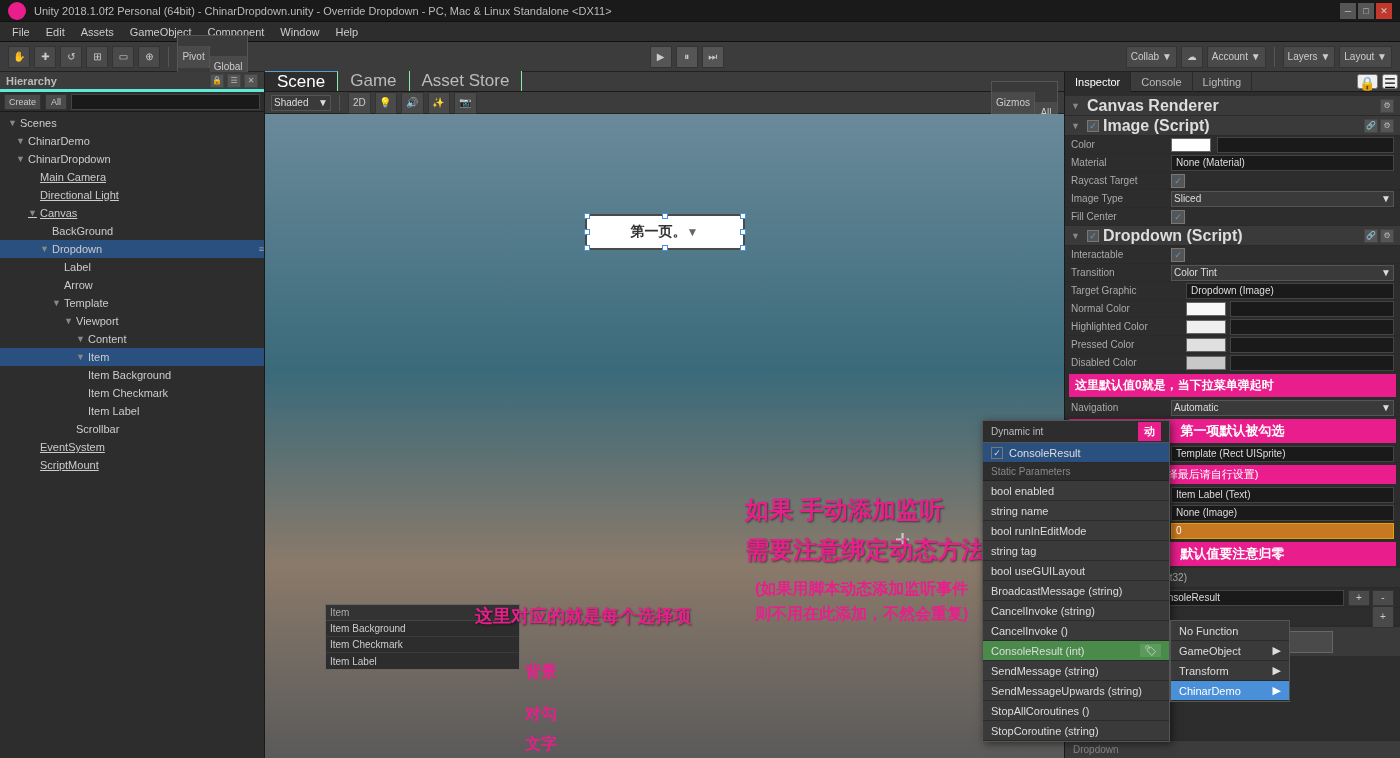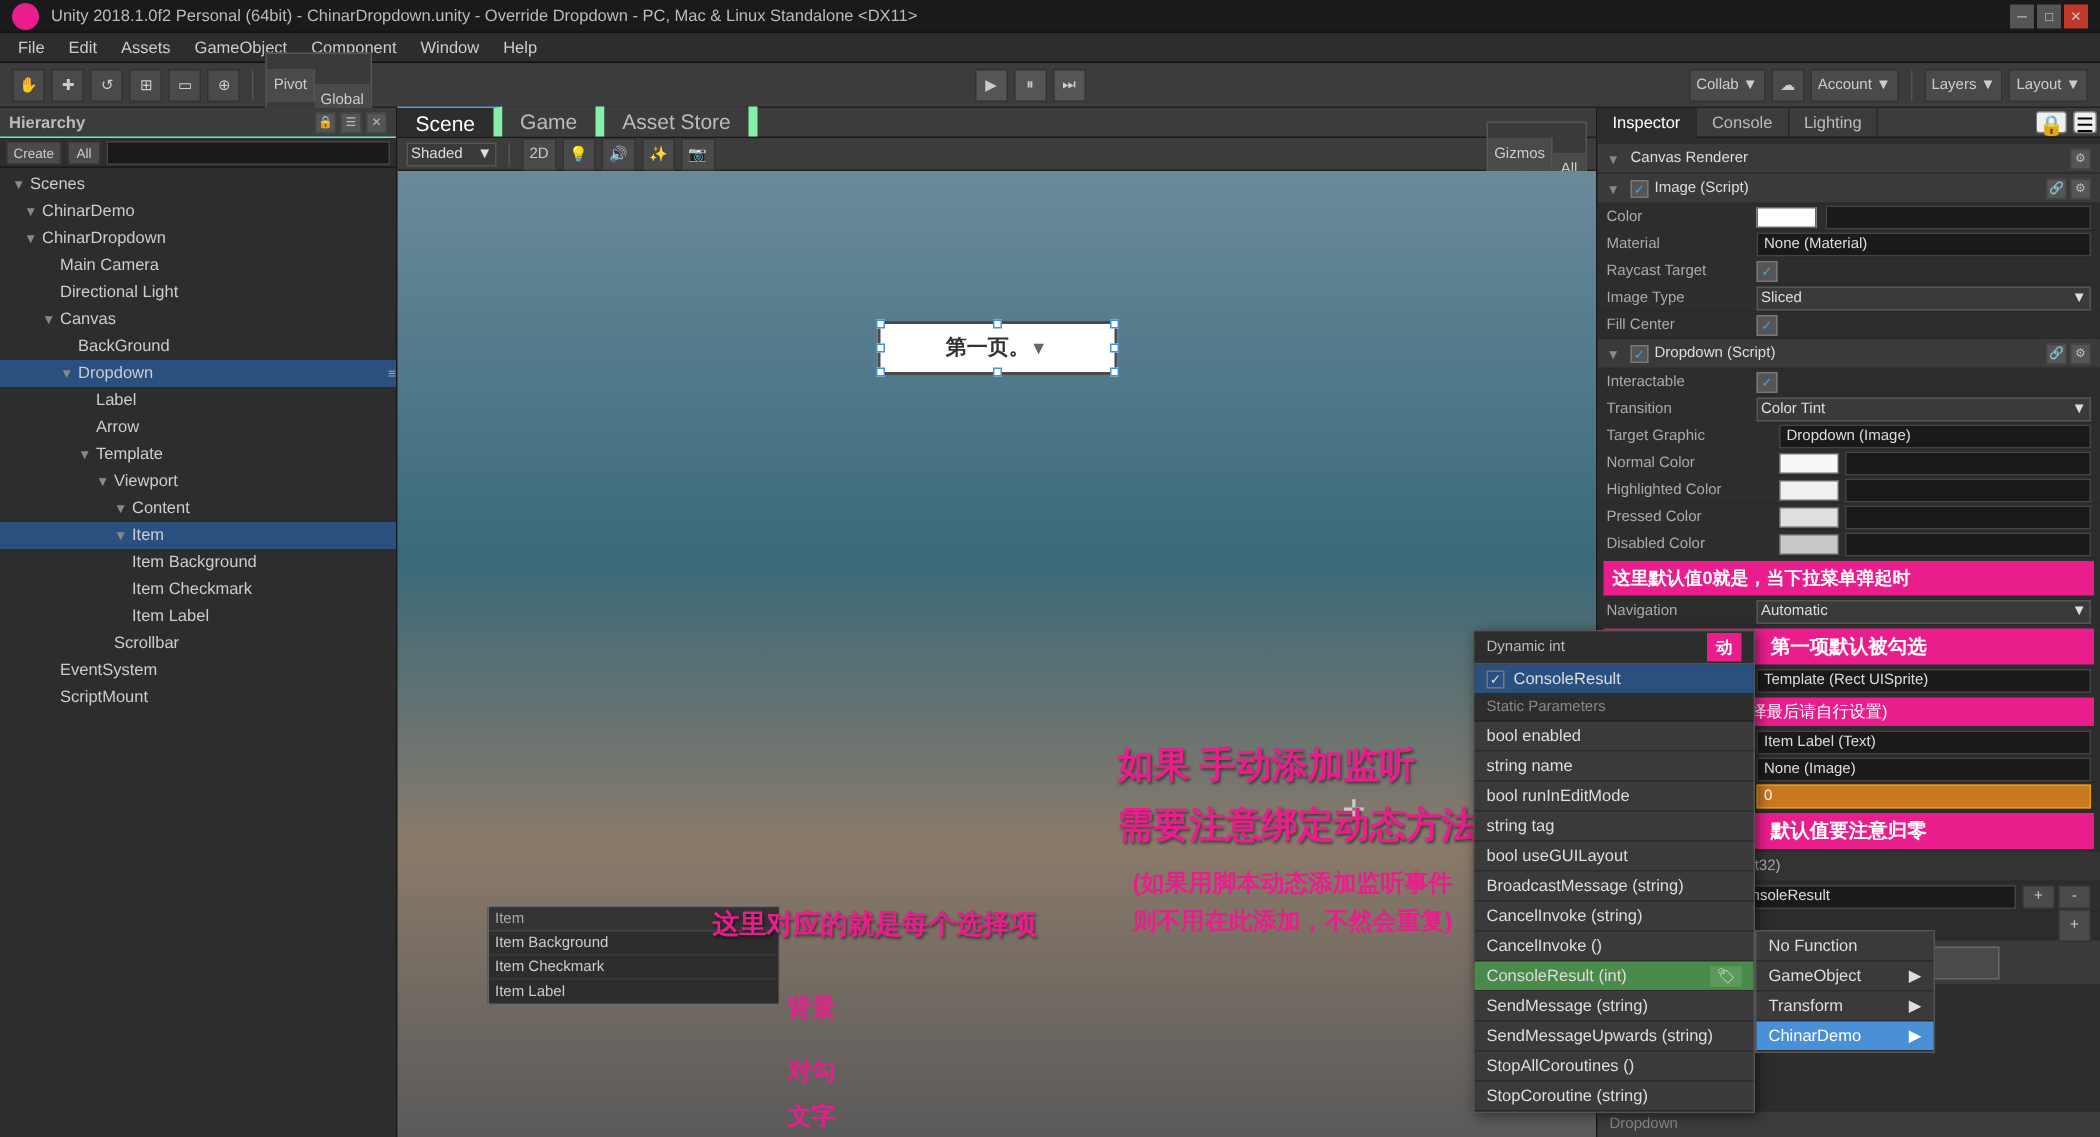--- a/index.html
+++ b/index.html
@@ -87,21 +87,21 @@
     #hierarchy {
       width: 265px;
       background: #2d2d2d;
       border-right: 1px solid #1a1a1a;
       display: flex;
       flex-direction: column;
     }
     .panel-header {
       height: 20px;
       background: #3c3c3c;
-      border-bottom: 1px solid #5eead4;
+      border-bottom: 3px solid #5eead4;
       display: flex;
       align-items: center;
       padding: 0 6px;
       font-size: 11px;
       color: #bbb;
       gap: 20px;
     }
     .panel-header .panel-title { font-weight: bold; font-size: 11px; }
     .panel-header .panel-actions { display: flex; gap: 3px; margin-left: auto; }
     .panel-header .small-btn {
@@ -143,21 +143,21 @@
       padding-left: 8px;
       font-size: 11px;
       color: #ccc;
       cursor: pointer;
       white-space: nowrap;
     }
     .h-item.selected { background: #2a5080; }
     .h-arrow { width: 12px; font-size: 9px; color: #888; flex-shrink: 0; }
     .h-label { font-size: 11px; }
     .indent-1 { padding-left: 16px; }
-    .indent-2 { padding-left: 28px; }
+    .indent-2 { padding-left: 28px; text-decoration: underline; }
     .indent-3 { padding-left: 40px; }
     .indent-4 { padding-left: 52px; }
     .indent-5 { padding-left: 64px; }
     .indent-6 { padding-left: 76px; }
 
     
     #center-area {
       flex: 1;
       display: flex;
       flex-direction: column;
@@ -170,25 +170,25 @@
       background: #3c3c3c;
       border-bottom: 1px solid #1a1a1a;
       display: flex;
       align-items: flex-end;
     }
     .tab {
       height: 20px;
       padding: 0 12px;
       display: flex;
       align-items: center;
-      font-size: 14px;
+      font-size: 17px;
       color: #bbb;
       cursor: pointer;
       background: #3c3c3c;
-      border-right: 6px solid #86efac;
+      border-right: 1px solid #86efac;
     }
     .tab.active { background: #2d2d2d; color: #fff; border-top: 1px solid #5a9fd4; }
     #scene-toolbar {
       height: 22px;
       background: #3c3c3c;
       border-bottom: 1px solid #222;
       display: flex;
       align-items: center;
       padding: 0 6px;
       gap: 4px;
@@ -278,21 +278,21 @@
       gap: 4px;
       cursor: pointer;
     }
     .comp-checkbox {
       width: 12px; height: 12px;
       background: #555;
       border: 1px solid #777;
       display: flex; align-items: center; justify-content: center;
       font-size: 9px; color: #4a9fd4;
     }
-    .comp-name { font-size: 10px; color: #ddd; font-weight: normal; flex: 1; }
+    .comp-name { font-size: 16px; color: #ddd; font-weight: bold; flex: 1; }
     .comp-icons { display: flex; gap: 2px; }
     .comp-icon-btn {
       width: 14px; height: 14px;
       background: #555;
       border: 1px solid #444;
       color: #bbb;
       font-size: 8px;
       cursor: pointer;
       display: flex; align-items: center; justify-content: center;
     }

